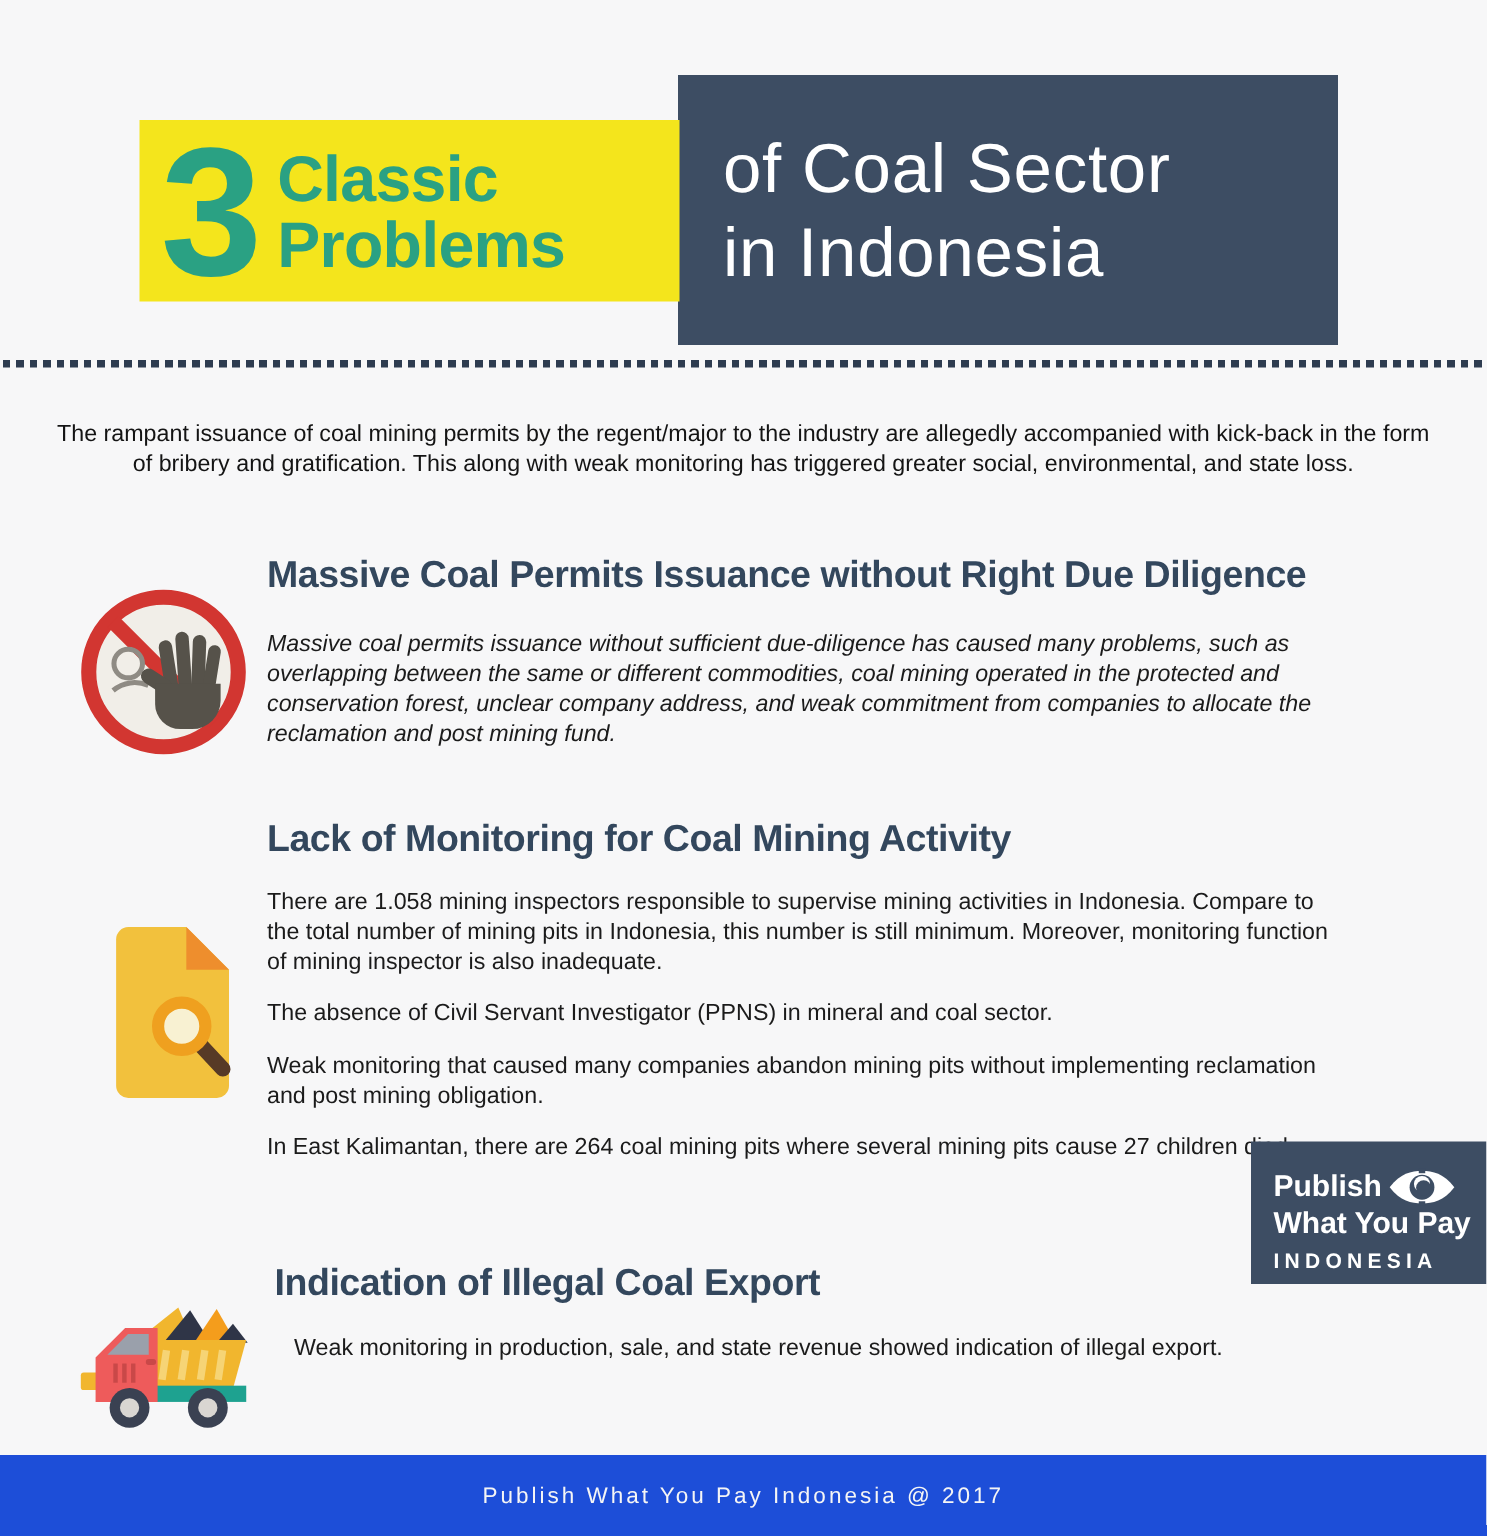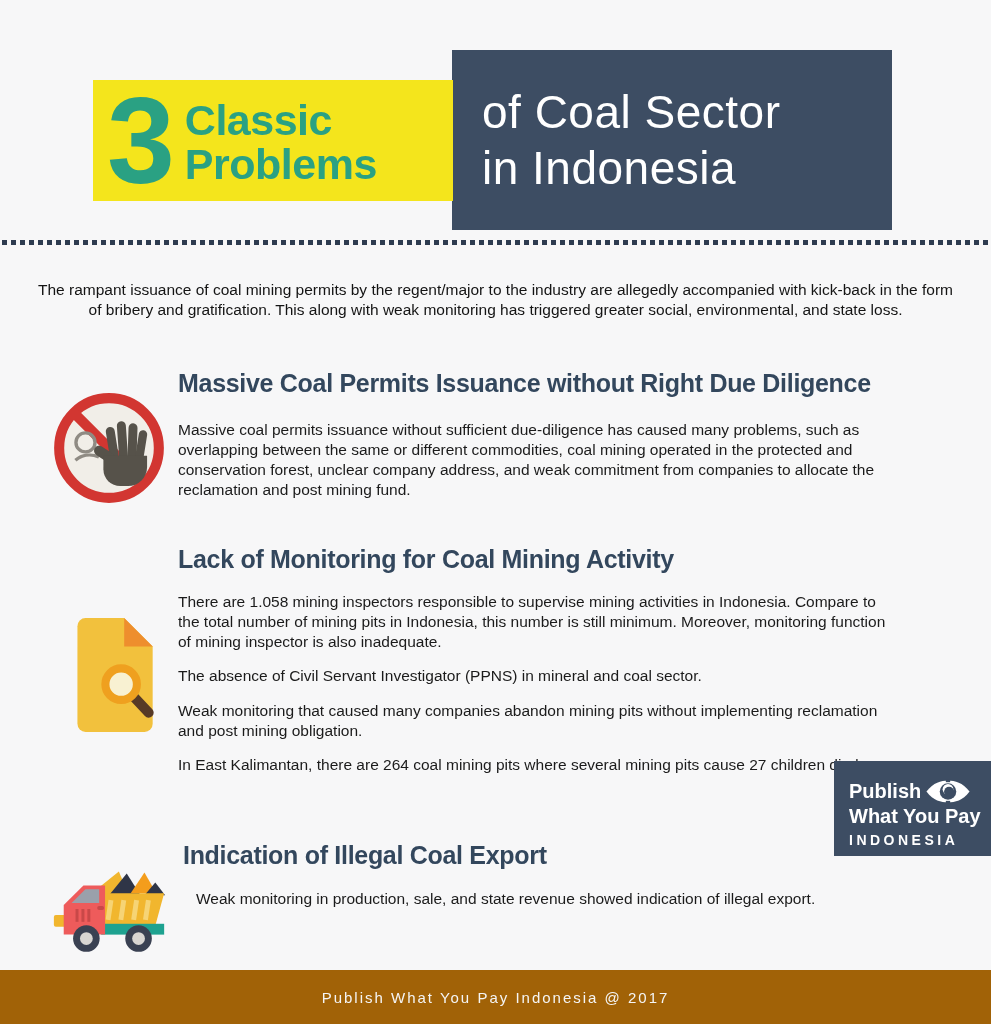--- a/index.html
+++ b/index.html
@@ -54,21 +54,21 @@
   .sec-title{
     font-size:25px;font-weight:bold;color:#33475d;letter-spacing:-0.3px;
     white-space:nowrap;
   }
   .sec-body{font-size:15.5px;line-height:1.3;color:#1b1b1b;}
   .sec-body p{margin:0 0 14px 0;}
   .sec-body p:last-child{margin-bottom:0;}
 
   .icon1{left:53px;top:392px;width:112px;height:112px;}
   .h1pos{left:178px;top:369px;}
-  .b1pos{left:178px;top:420px;width:710px;}
+  .b1pos{left:178px;top:420px;width:710px;font-style:italic;}
 
   .h2pos{left:178px;top:545px;}
   .icon2{left:60px;top:614px;width:104px;height:120px;}
   .b2pos{left:178px;top:592px;width:714px;}
 
   .h3pos{left:183px;top:841px;}
   .icon3{left:46px;top:858px;width:128px;height:104px;}
   .b3pos{left:196px;top:889px;width:710px;}
 
   
@@ -78,21 +78,21 @@
     box-sizing:border-box;padding:18px 0 0 15px;
   }
   .pwyp .l1{font-size:20px;font-weight:bold;display:flex;align-items:center;line-height:1.15;}
   .pwyp .l1 svg{margin-left:4px;}
   .pwyp .l2{font-size:20px;font-weight:bold;line-height:1.25;}
   .pwyp .l3{font-size:14px;font-weight:bold;letter-spacing:3.5px;margin-top:3px;}
 
   
   .footer{
     left:0;top:970px;width:991px;height:54px;
-    background:#a16207;color:#f5f5f5;
+    background:#1d4ed8;color:#f5f5f5;
     display:flex;align-items:center;justify-content:center;
     font-size:15px;letter-spacing:2px;
   }
 </style>
 </head>
 <body>
 
 <div class="abs title-box">
   <div class="line">of Coal Sector</div>
   <div class="line">in Indonesia</div>

